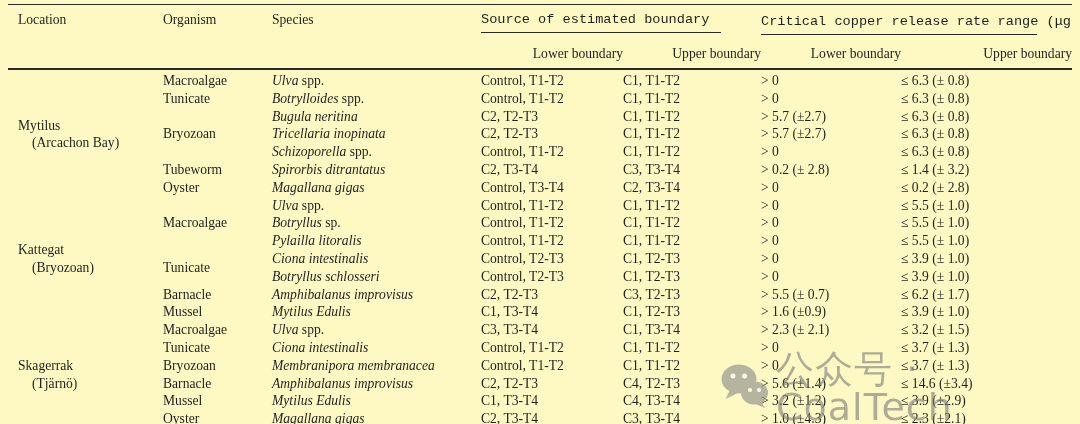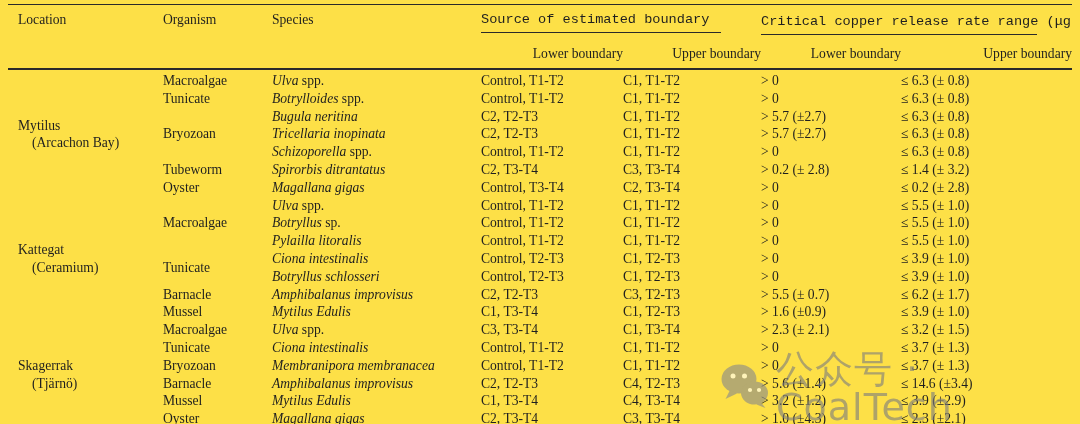--- a/index.html
+++ b/index.html
@@ -1,19 +1,19 @@
 <!DOCTYPE html>
 <html><head>
 <meta charset="utf-8">
 <style>
   html,body{margin:0;padding:0;background:#ffffff;}
   .sheet{
     position:relative;
     width:1080px;height:424px;
-    background:#fde047;
+    background:#fef9c3;
     font-family:"Liberation Serif","DejaVu Serif",serif;
     color:#1f1f1f;
     overflow:hidden;
   }
   .tablewrap{position:absolute;left:8px;top:4px;}
   table{
     width:1064px;
     border-collapse:collapse;
     border-top:1.8px solid #2a2a2a;
     border-bottom:2px solid #2a2a2a;
@@ -152,21 +152,21 @@
           <td>Oyster</td>
           <td class="sp"><i>Magallana gigas</i> <span></span></td>
           <td>Control, T3-T4</td>
           <td>C2, T3-T4</td>
           <td>&gt; 0</td>
           <td>≤ 0.2 (± 2.8)</td>
         </tr>
         <tr>
           <td class="loc colpad" rowspan="7">
             <div>Kattegat</div>
-            <div class="loc2">(Ceramium)</div>
+            <div class="loc2">(Bryozoan)</div>
           </td>
           <td rowspan="3">Macroalgae</td>
           <td class="sp"><i>Ulva</i> <span>spp.</span></td>
           <td>Control, T1-T2</td>
           <td>C1, T1-T2</td>
           <td>&gt; 0</td>
           <td>≤ 5.5 (± 1.0)</td>
         </tr>
         <tr>
           <td class="sp"><i>Botryllus</i> <span>sp.</span></td>

